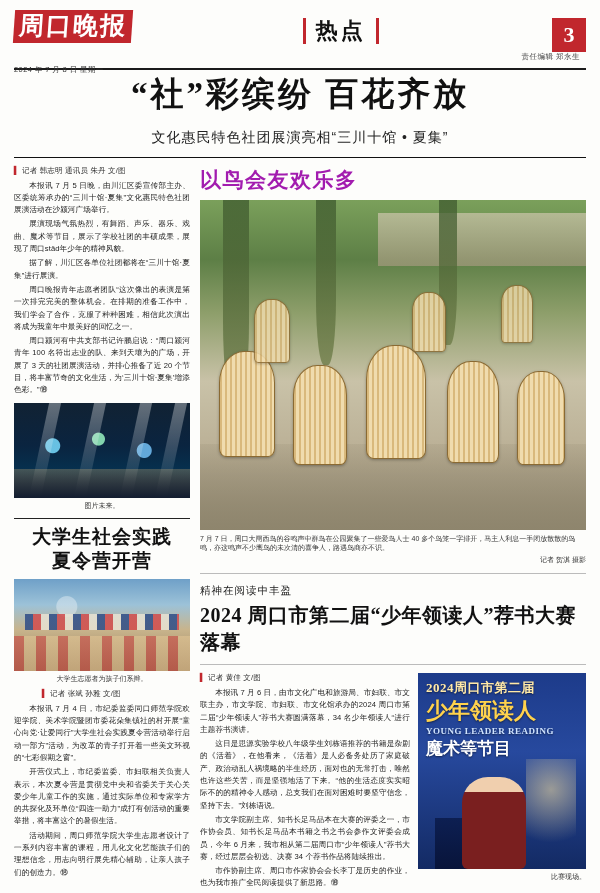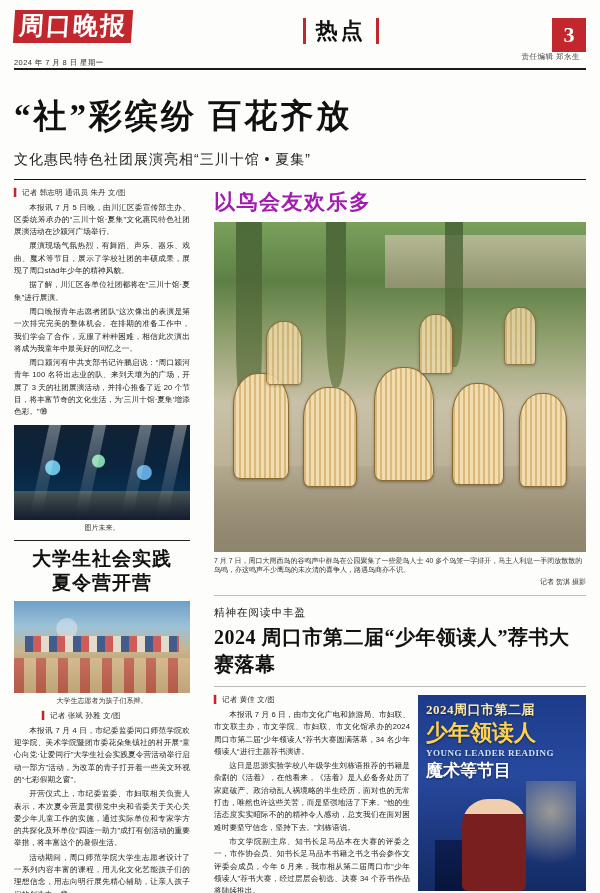--- a/index.html
+++ b/index.html
@@ -43,21 +43,21 @@
     font-size: 25px;
     letter-spacing: 2px;
     padding: 3px 5px 4px 5px;
     display: inline-block;
     line-height: 1.05;
     transform: skewX(-4deg);
   }
   .logo-date {
     font-size: 7.5px;
     color: #333;
-    margin-top: 15px;
+    margin-top: 22px;
     letter-spacing: .4px;
   }
   .section-wrap {
     flex: 1;
     display: flex;
     align-items: center;
     justify-content: center;
     padding-top: 6px;
   }
   .section-bar {
@@ -96,42 +96,43 @@
     font-family: "Liberation Serif", serif;
     font-size: 22px;
     font-weight: bold;
     display: flex;
     align-items: center;
     justify-content: center;
   }
 
   
   .headline-zone {
-    padding: 27px 0 10px 0;
+    padding: 5px 0 10px 0;
+    text-align: center;
     border-bottom: 1px solid #111;
   }
   .main-headline {
     font-family: "Liberation Serif", serif;
     font-size: 33px;
     font-weight: bold;
     letter-spacing: 3px;
     color: #111;
     line-height: 1.2;
   }
   .sub-headline {
     font-size: 14px;
     color: #222;
     margin-top: 14px;
     letter-spacing: 1px;
   }
 
   
   .content {
     display: flex;
-    gap: 24px;
+    gap: 10px;
     margin-top: 8px;
     height: 690px;
   }
   .col-left {
     width: 176px;
     flex: 0 0 176px;
   }
   .col-right {
     flex: 1;
   }

